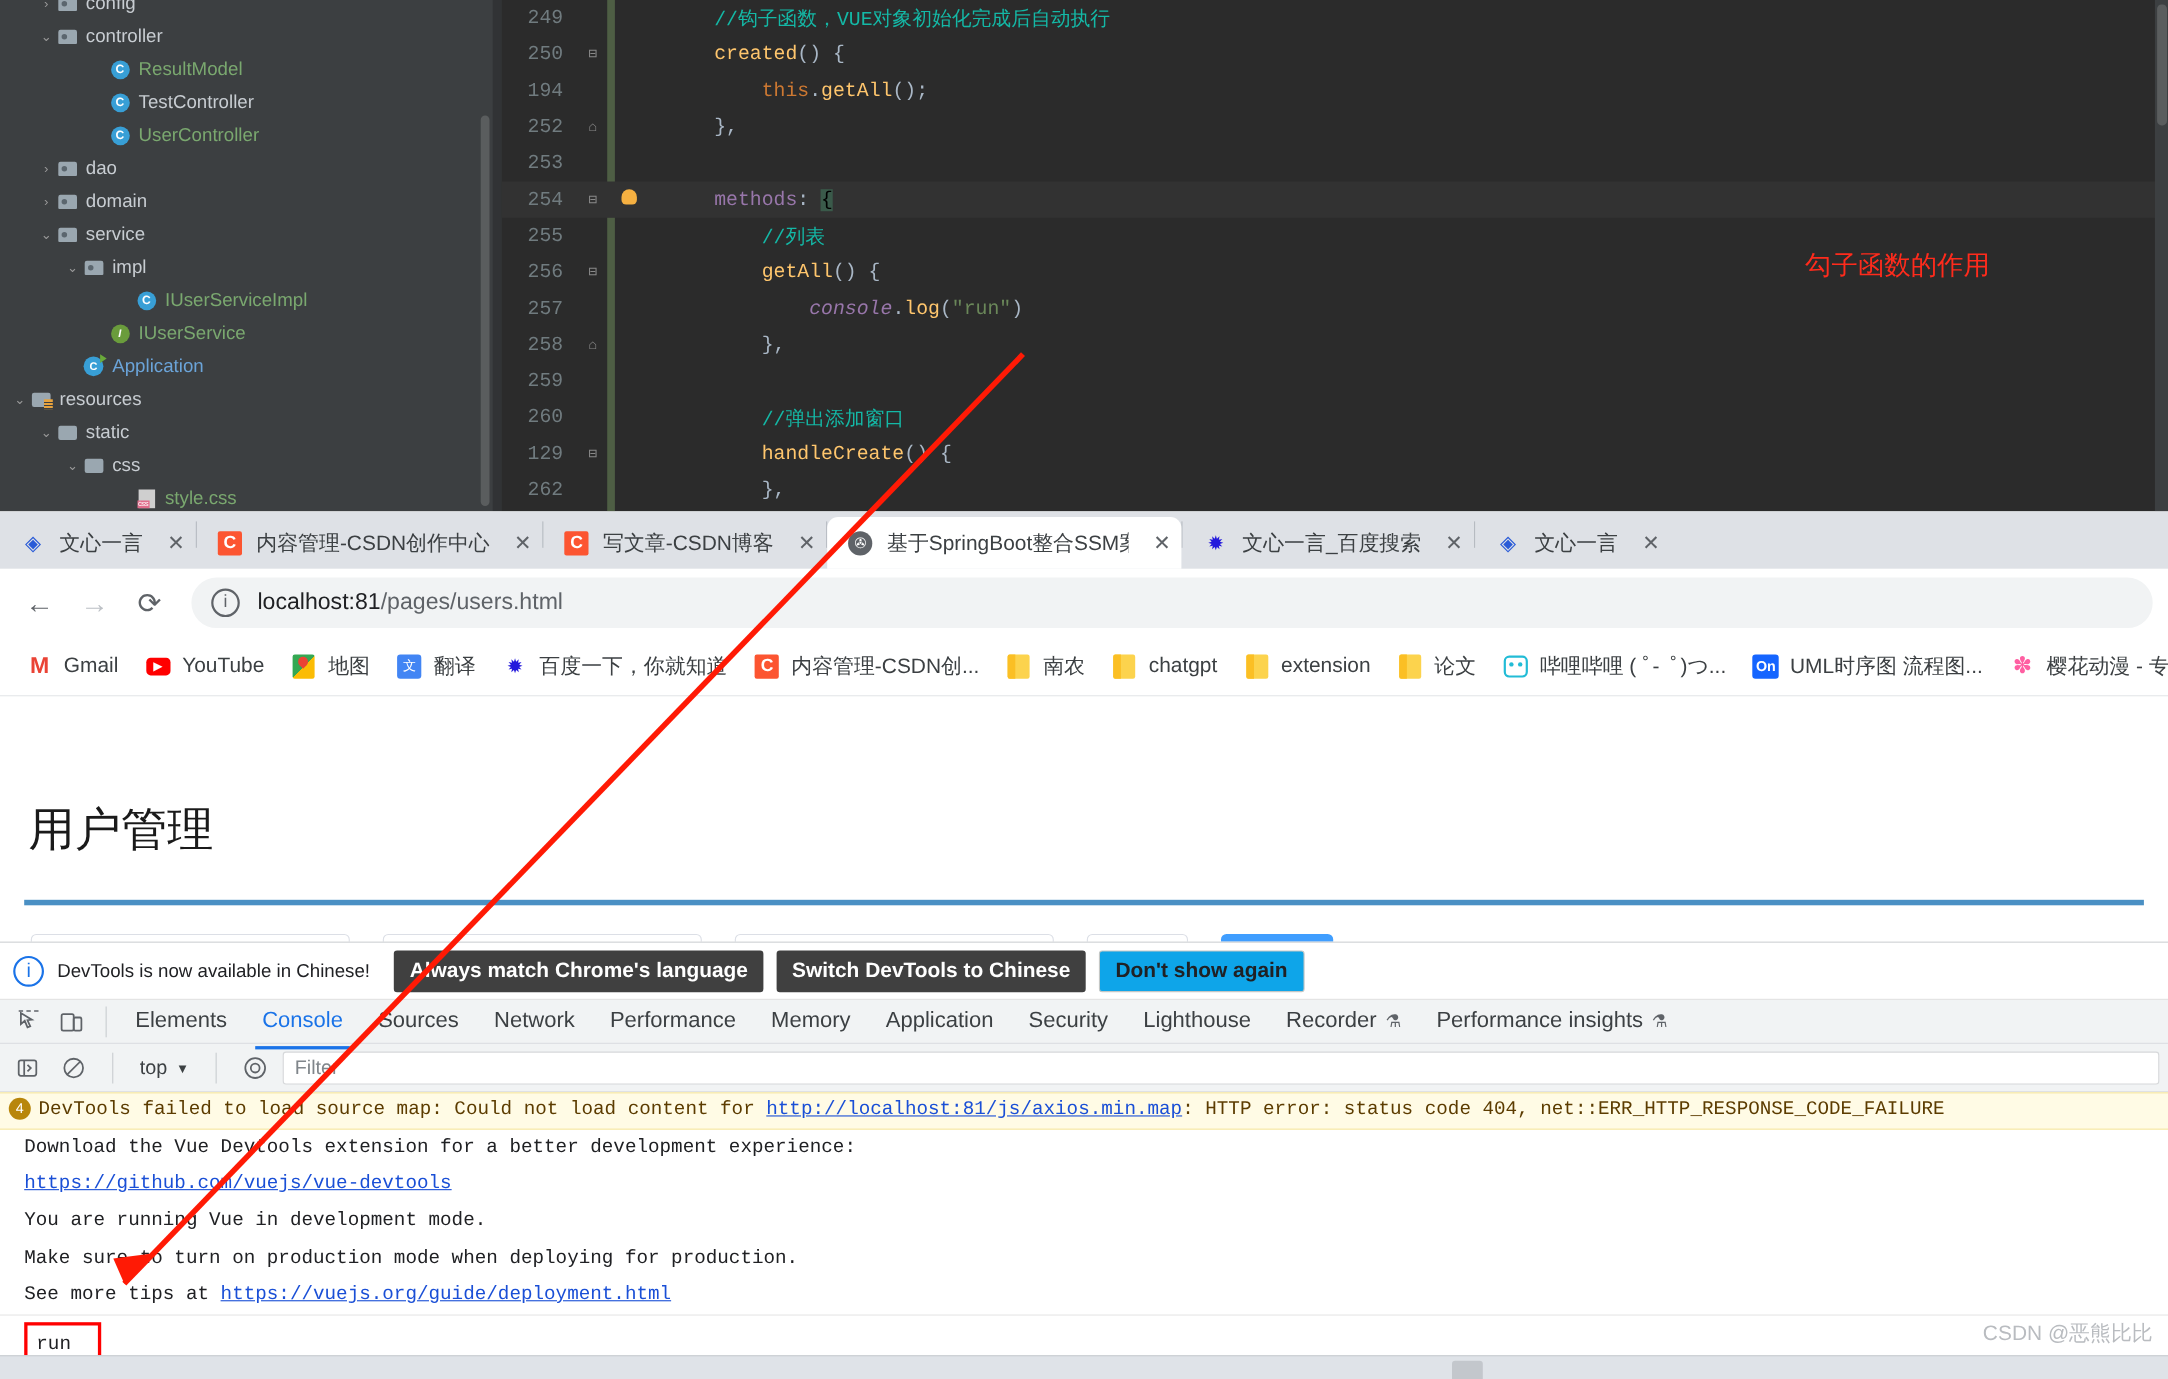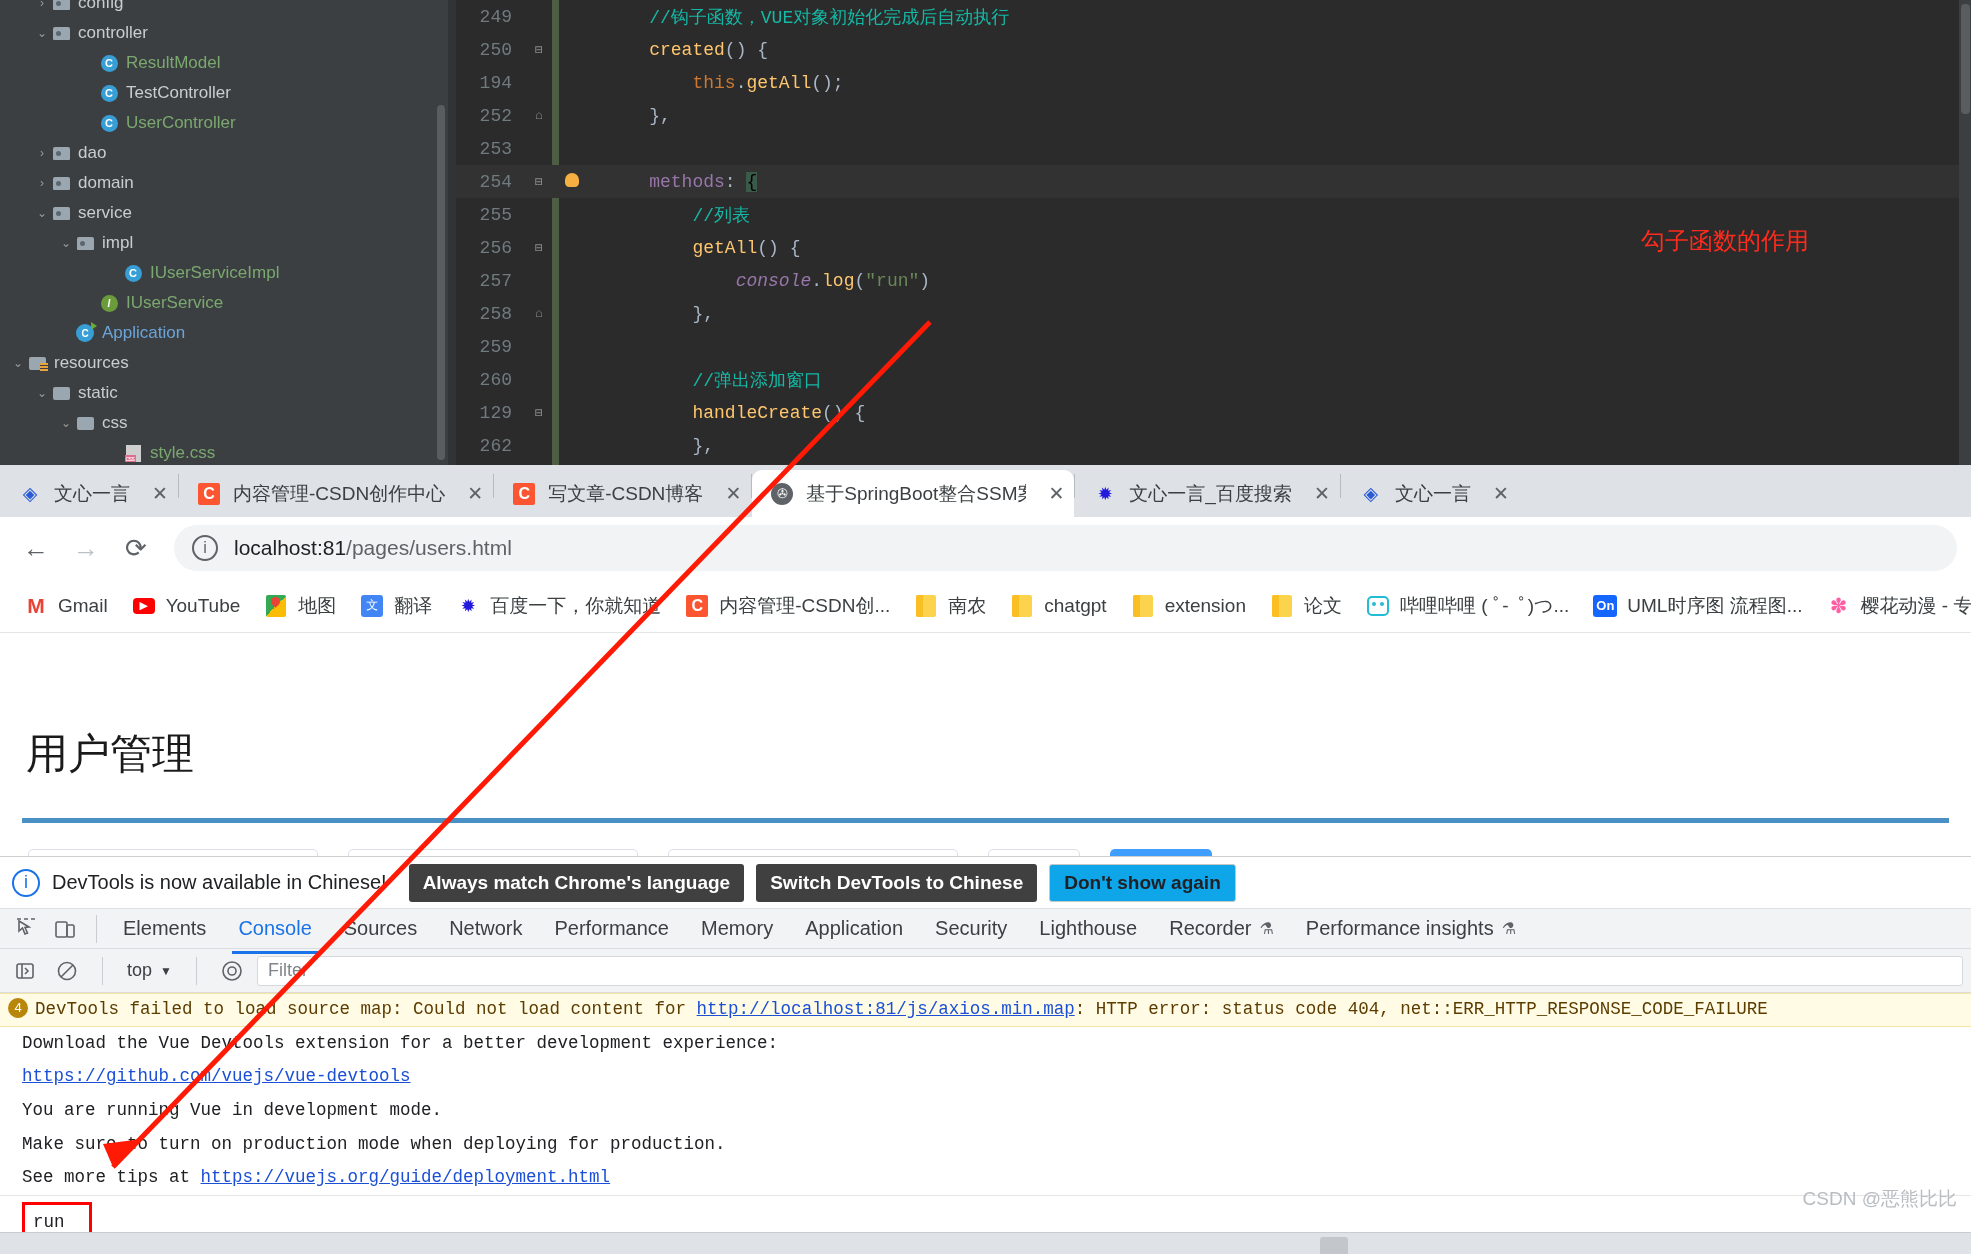--- a/index.html
+++ b/index.html
@@ -112,21 +112,21 @@
      font-size:21px; display:flex; align-items:center; padding:0 30px; }
   #table-head { margin-top:48px; border-top:1px solid #e6e6e6; height:30px; position:relative; }
   .thcell { position:absolute; top:5px; font-size:14px; color:#7d8694; }
 
   
   #devtools { position:absolute; left:0; top:856px; width:1971px; height:398px; background:#fff;
      border-top:1px solid #cdd0d3; font-family:"Liberation Sans", sans-serif; }
   #dt-notice { height:52px; display:flex; align-items:center; padding:0 12px; gap:12px; border-bottom:1px solid #e0e0e0;}
   #dt-notice .info { width:28px;height:28px;border:2px solid #1a73e8;border-radius:50%;color:#1a73e8;
       font-size:18px;display:flex;align-items:center;justify-content:center; flex:0 0 28px;}
-  #dt-notice .msg { font-size:20px; color:#202124; margin-right:10px; }
+  #dt-notice .msg { font-size:17px; color:#202124; margin-right:10px; }
   .dtbtn-blue { background:#404040; color:#fff; font-size:19px; font-weight:bold; padding:8px 14px; border-radius:3px; white-space:nowrap;}
   .dtbtn-grey { background:#0ea5e9; color:#202124; font-size:19px; font-weight:bold; padding:7px 14px;
       border:1px solid #c4c7c5; border-radius:3px; white-space:nowrap;}
 
   #dt-tabs { height:40px; background:#f1f3f4; display:flex; align-items:center; padding:0 10px; border-bottom:1px solid #dadce0;}
   .dticon { width:34px;height:34px;display:flex;align-items:center;justify-content:center;color:#5f6368; margin-right:4px;}
   .dtsep { width:1px; height:28px; background:#c9ccd0; margin:0 10px; }
   .dttab { height:50px; display:flex; align-items:center; padding:0 16px; font-size:20px; color:#3c4043; position:relative; white-space:nowrap;}
   .dttab.sel { color:#1a73e8; }
   .dttab.sel:after { content:""; position:absolute; left:10px; right:10px; bottom:0; height:3px; background:#1a73e8; }
@@ -144,21 +144,21 @@
   .logrow.warn { background:#fffbe5; border-top:1px solid #f5e7a0; border-bottom:1px solid #f5e7a0; color:#5c3c00;}
   .badge-err { width:20px;height:20px;border-radius:50%;background:#b8860b;color:#fff;font-size:13px;
      display:flex;align-items:center;justify-content:center;margin-right:7px;flex:0 0 20px; font-family:"Liberation Sans",sans-serif;}
   .loglink { color:#1a4fd6; text-decoration:underline; }
   .plain-row { padding:5px 22px; }
   .run-row { padding:6px 22px; border-top:1px solid #e6e6e6;}
   .run-box { display:inline-block; border:3px solid #ff0000; padding:6px 24px 6px 8px; }
   #dt-bottom { position:absolute; left:0; bottom:0; width:1971px; height:22px; background:#dfe3e8; border-top:1px solid #c9ccd0;}
   #dt-bottom-tab { position:absolute; left:1320px; top:4px; width:28px; height:18px; background:#c3c7cc; border-radius:3px 3px 0 0;}
 
-  #watermark { position:absolute; right:14px; bottom:42px; font-size:19px; color:#b9bcc0; }
+  #watermark { position:absolute; right:14px; bottom:29px; font-size:19px; color:#b9bcc0; }
 
   
   #arrow-svg { position:absolute; left:0; top:0; width:1971px; height:1254px; pointer-events:none; }
 </style>
 </head>
 <body>
 
 <div id="ide">
 
   <div id="ide-tree">

